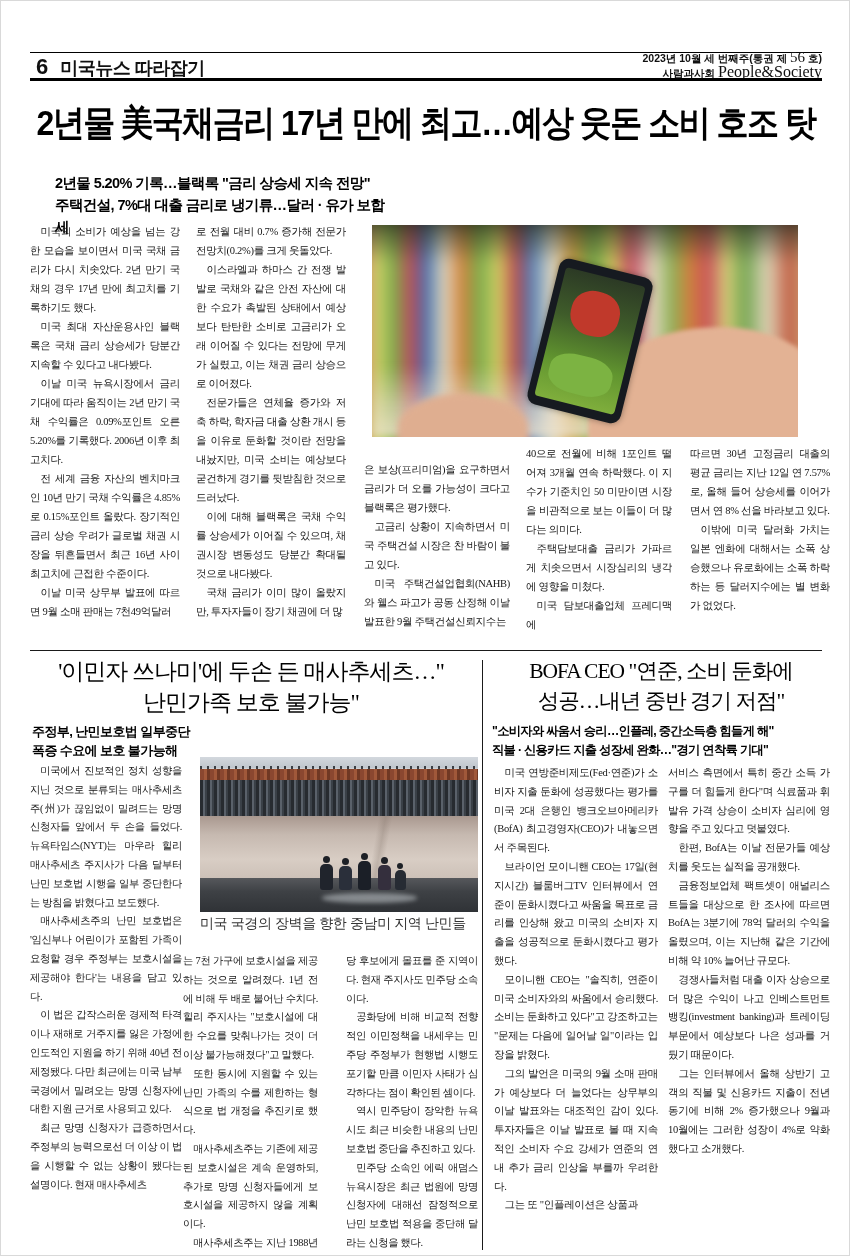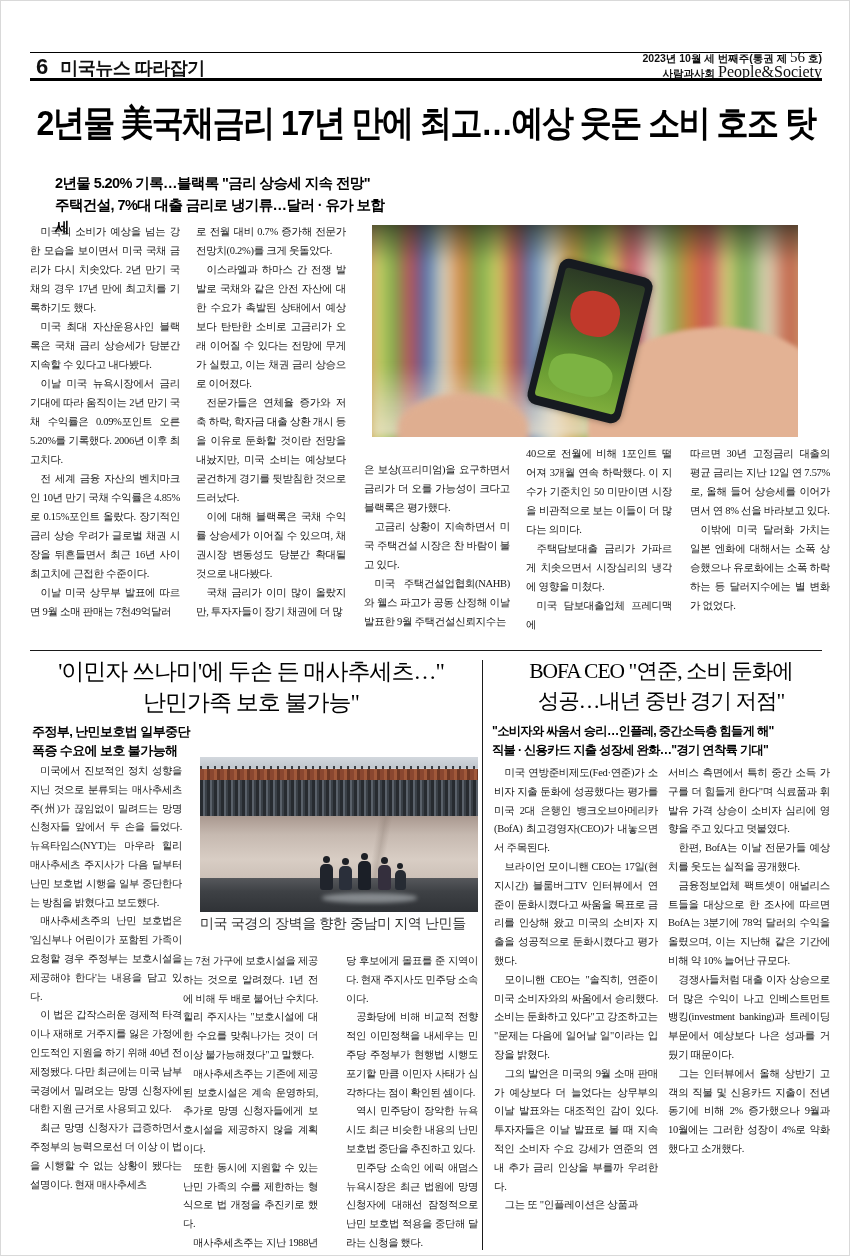--- a/index.html
+++ b/index.html
@@ -225,22 +225,22 @@
   <div class="photo-caption">미국 국경의 장벽을 향한 중남미 지역 난민들</div>
 
   <div class="body-col a2-col" style="left:30px;top:762px;width:152px;height:488px;">
     <p>미국에서 진보적인 정치 성향을 지닌 것으로 분류되는 매사추세츠주(州)가 끊임없이 밀려드는 망명 신청자들 앞에서 두 손을 들었다. 뉴욕타임스(NYT)는 마우라 힐리 매사추세츠 주지사가 다음 달부터 난민 보호법 시행을 일부 중단한다는 방침을 밝혔다고 보도했다.</p>
     <p>매사추세츠주의 난민 보호법은 '임신부나 어린이가 포함된 가족이 요청할 경우 주정부는 보호시설을 제공해야 한다'는 내용을 담고 있다.</p>
     <p>이 법은 갑작스러운 경제적 타격이나 재해로 거주지를 잃은 가정에 인도적인 지원을 하기 위해 40년 전 제정됐다. 다만 최근에는 미국 남부 국경에서 밀려오는 망명 신청자에 대한 지원 근거로 사용되고 있다.</p>
     <p>최근 망명 신청자가 급증하면서 주정부의 능력으로선 더 이상 이 법을 시행할 수 없는 상황이 됐다는 설명이다. 현재 매사추세츠</p>
   </div>
   <div class="body-col a2-col" style="left:183px;top:952px;width:135px;height:298px;">
     <p class="cont">는 7천 가구에 보호시설을 제공하는 것으로 알려졌다. 1년 전에 비해 두 배로 불어난 수치다. 힐리 주지사는 "보호시설에 대한 수요를 맞춰나가는 것이 더 이상 불가능해졌다"고 말했다.</p>
+    <p>또한 동시에 지원할 수 있는 난민 가족의 수를 제한하는 형식으로 법 개정을 추진키로 했다.</p>
     <p>매사추세츠주는 기존에 제공된 보호시설은 계속 운영하되, 추가로 망명 신청자들에게 보호시설을 제공하지 않을 계획이다.</p>
-    <p>또한 동시에 지원할 수 있는 난민 가족의 수를 제한하는 형식으로 법 개정을 추진키로 했다.</p>
     <p>매사추세츠주는 지난 1988년 이후 9번의 대통령 선거에서 민주</p>
   </div>
   <div class="body-col a2-col" style="left:346px;top:952px;width:132px;height:298px;">
     <p class="cont">당 후보에게 몰표를 준 지역이다. 현재 주지사도 민주당 소속이다.</p>
     <p>공화당에 비해 비교적 전향적인 이민정책을 내세우는 민주당 주정부가 현행법 시행도 포기할 만큼 이민자 사태가 심각하다는 점이 확인된 셈이다.</p>
     <p>역시 민주당이 장악한 뉴욕시도 최근 비슷한 내용의 난민 보호법 중단을 추진하고 있다.</p>
     <p>민주당 소속인 에릭 애덤스 뉴욕시장은 최근 법원에 망명 신청자에 대해선 잠정적으로 난민 보호법 적용을 중단해 달라는 신청을 했다.</p>
   </div>
 
   <div class="a3-headline">

